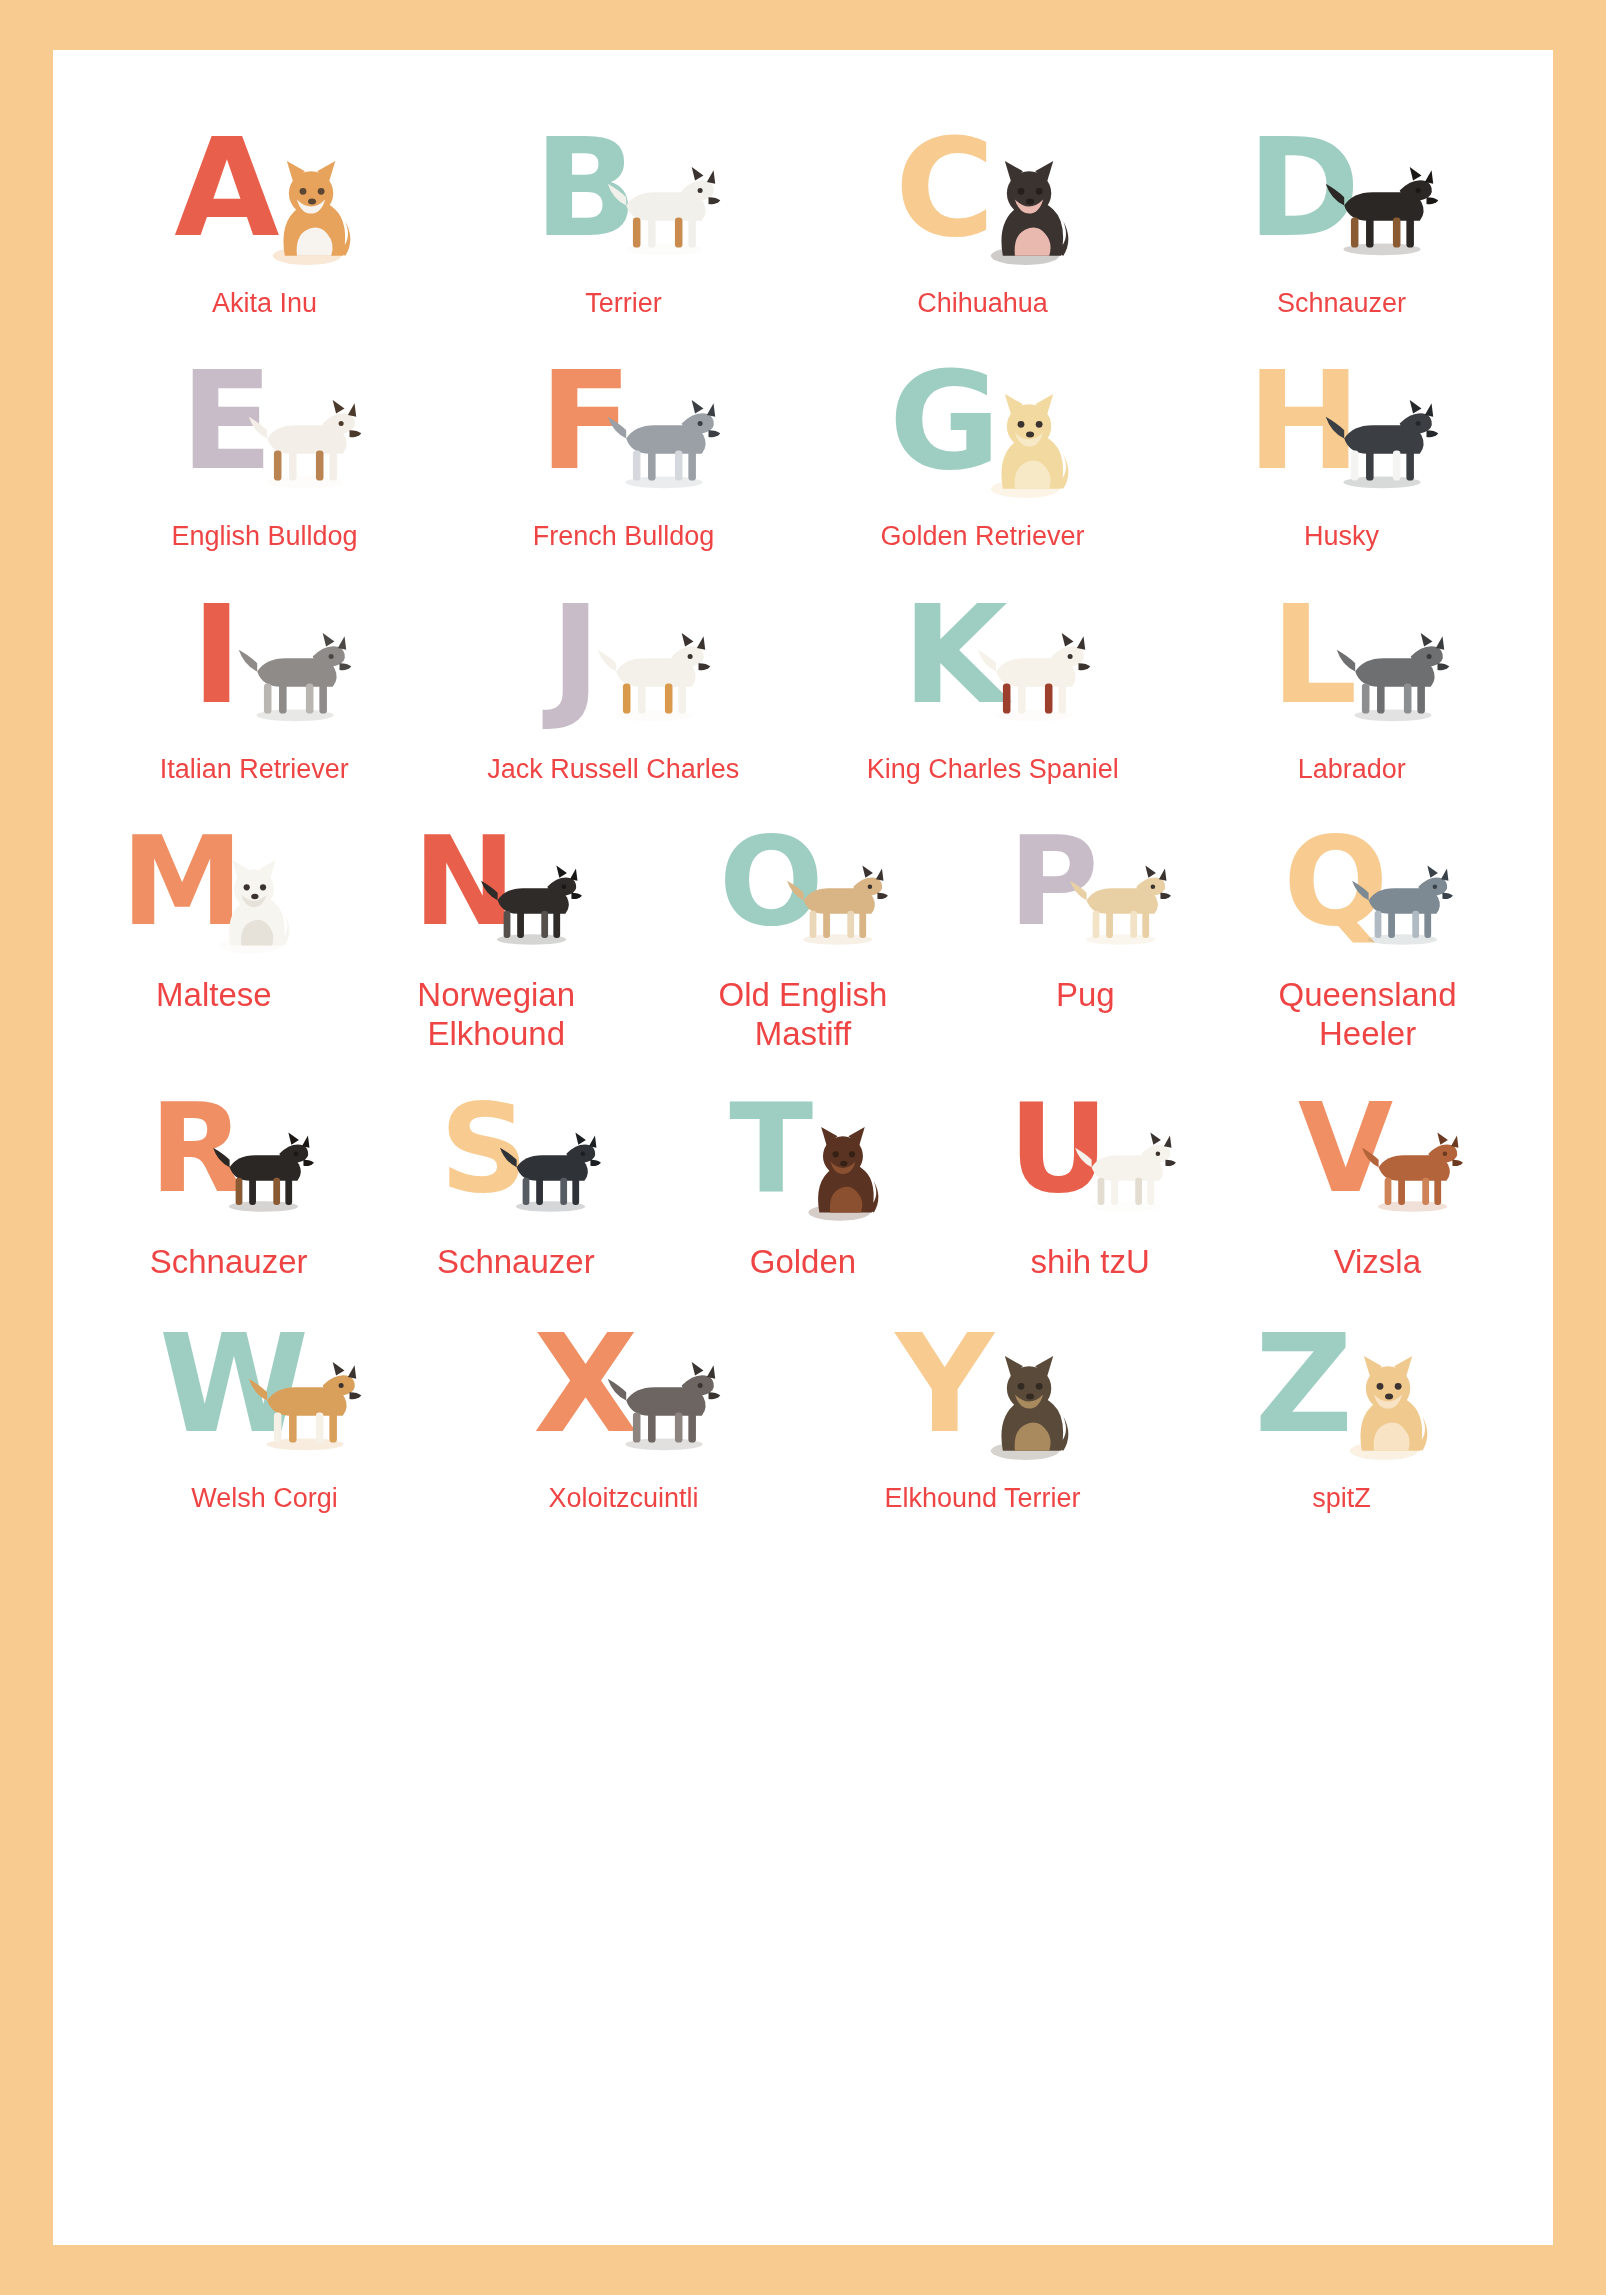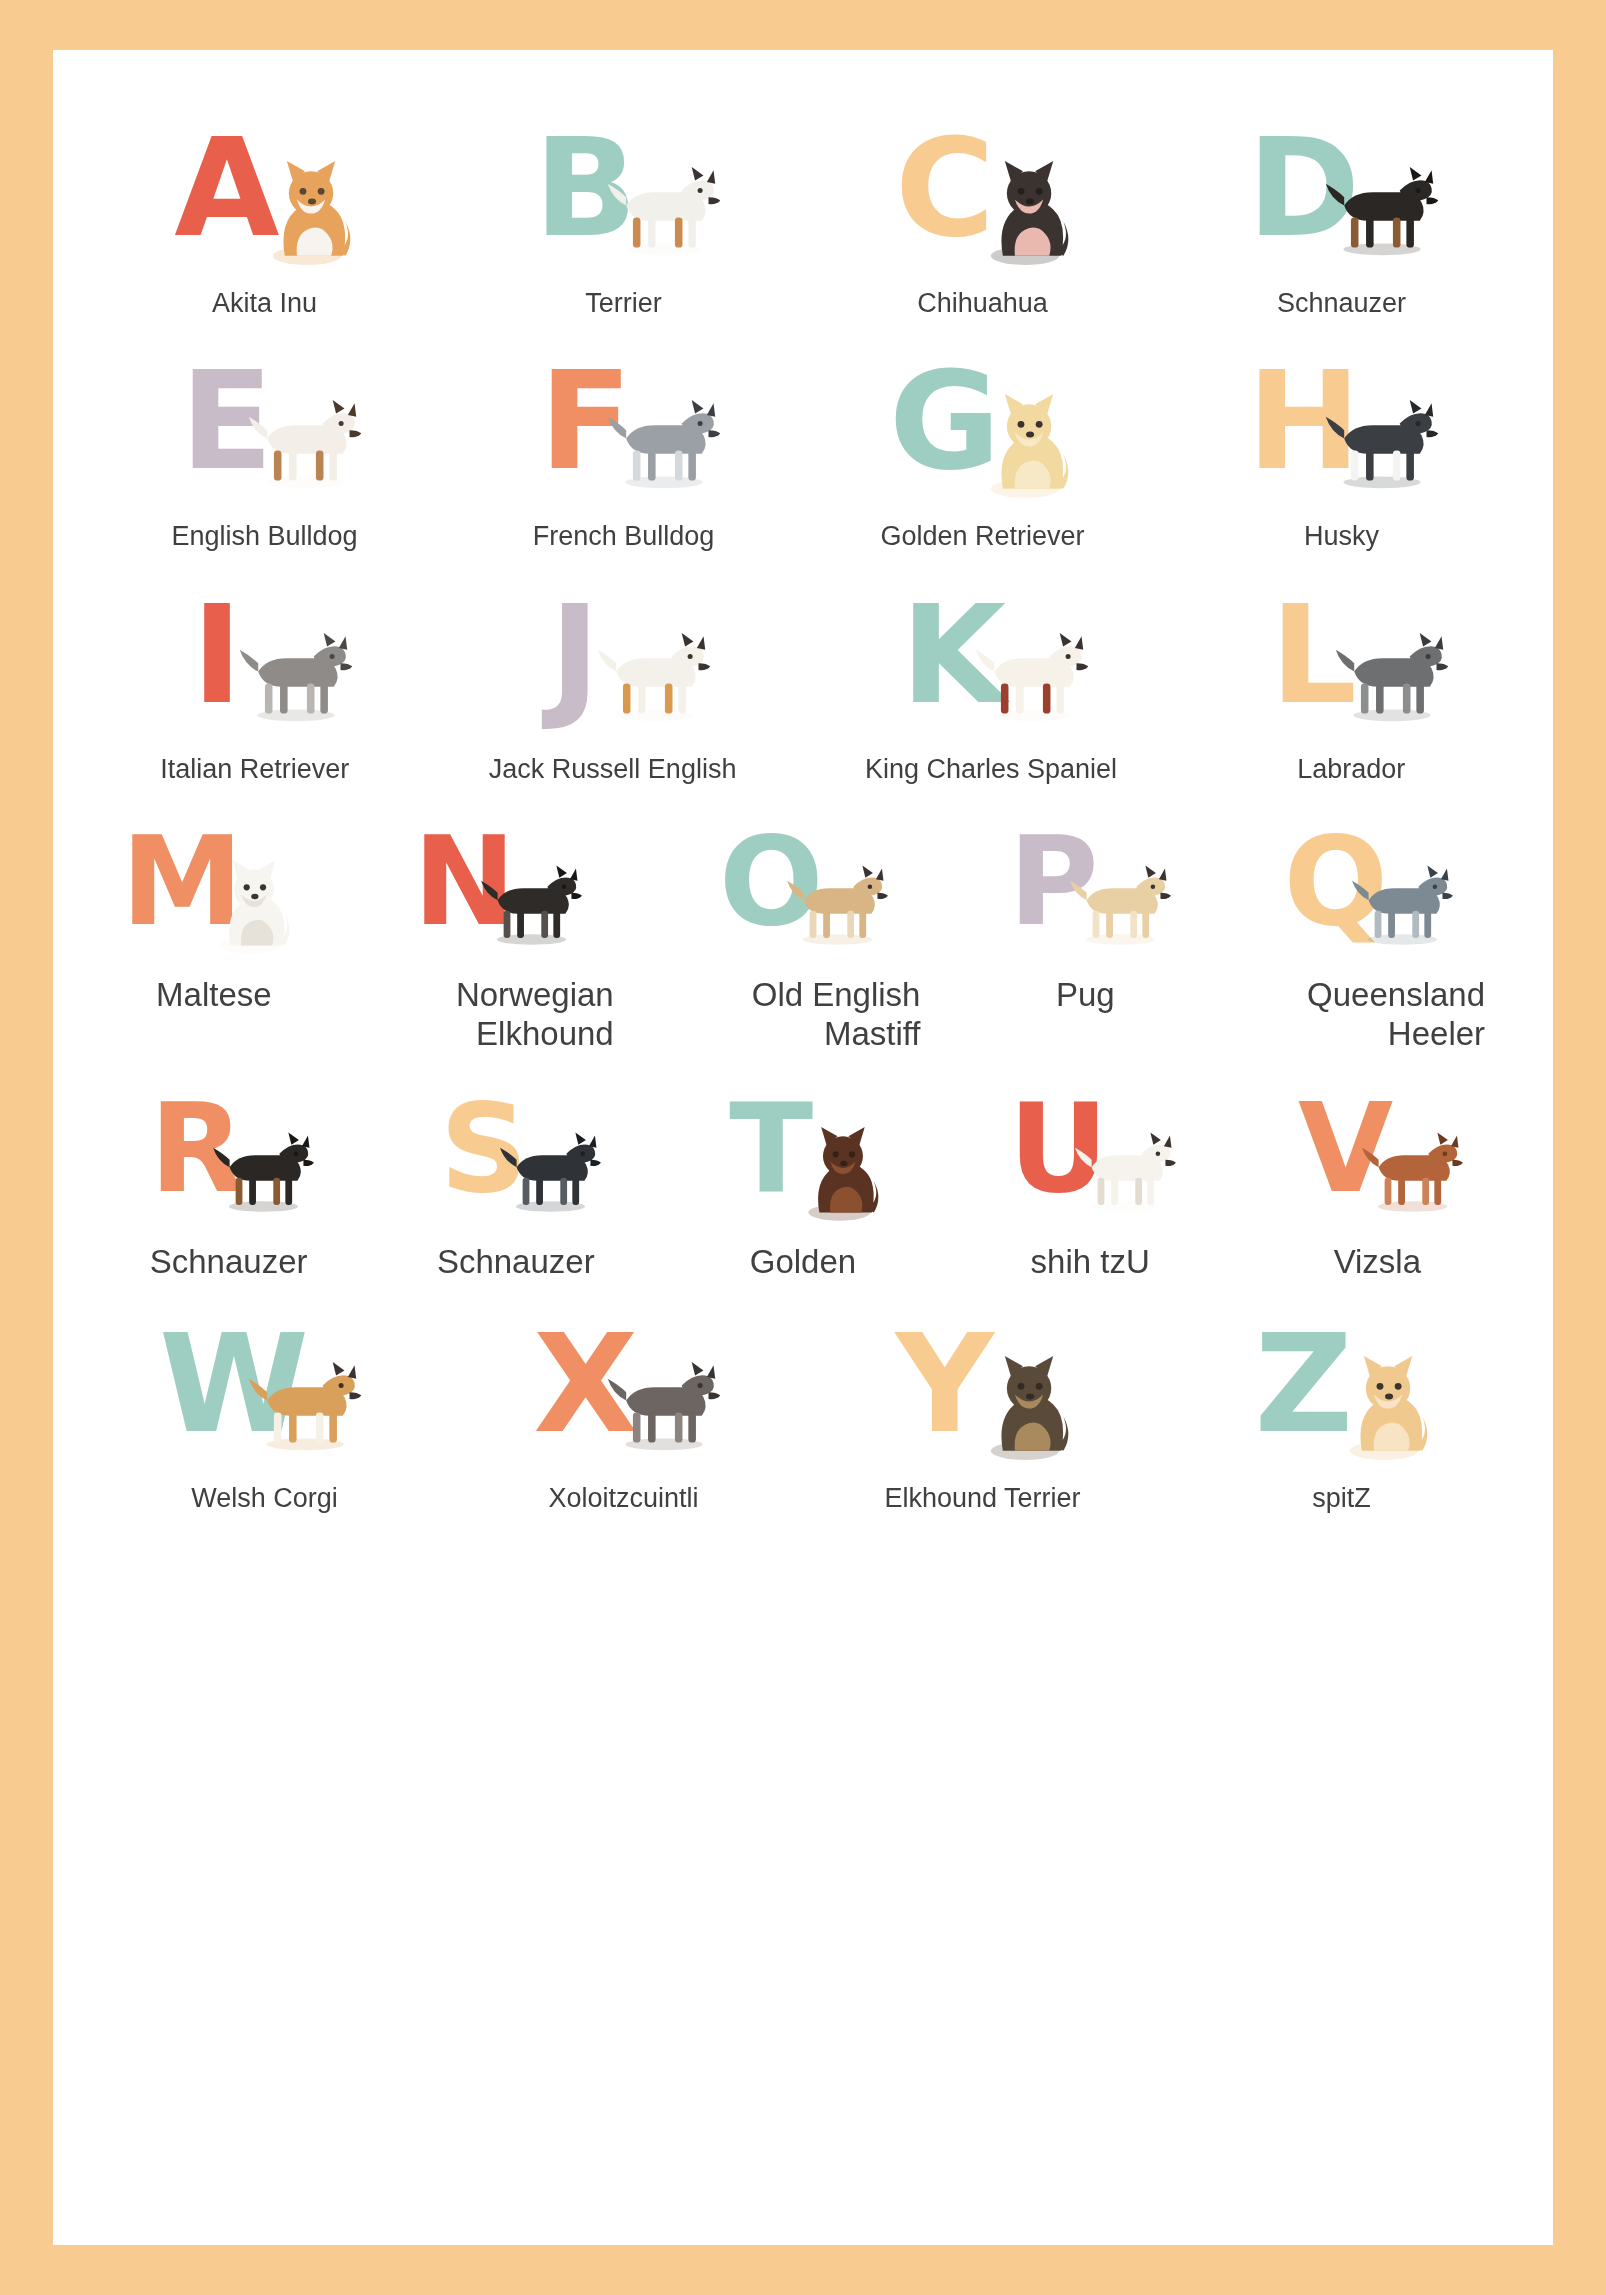--- a/index.html
+++ b/index.html
@@ -62,22 +62,22 @@
     letter-spacing: -1.6px;
   }
   .dog {
     position: absolute;
     right: 1.6px;
     bottom: 6.5px;
   }
   .label {
     margin-top: 6.5px;
     font-size: 27px;
-    color: #404040;
-    text-align: right;
+    color: #ef4444;
+    text-align: center;
     line-height: 1.18;
     max-width: 267px;
     font-family: "Liberation Sans", sans-serif;
   }
   
   .row.cols5 .art { width: 186px; height: 162px; }
   .row.cols5 .letter { width: 121px; height: 150px; line-height: 150px; font-size: 123px; }
   .row.cols5 .label { font-size: 33px; max-width: 235px; }
 </style>
 </head>
@@ -278,21 +278,21 @@
     <path d="M126 20 l8 -14 l2 16 z" fill="#3b3330"></path>
     <circle cx="118" cy="30" r="3" fill="#3b3330"></circle>
     <path d="M128 38 q10 0 14 4 q-6 6 -14 4 z" fill="#3b3330"></path>
     <rect x="38" y="62" width="9" height="36" rx="4" fill="#d99a4e"></rect>
     <rect x="56" y="62" width="9" height="36" rx="4" fill="#f4f1ea"></rect>
     <rect x="88" y="62" width="9" height="36" rx="4" fill="#d99a4e"></rect>
     <rect x="104" y="62" width="9" height="36" rx="4" fill="#f4f1ea"></rect>
     <path d="M30 48 q-16 -8 -22 -26 q14 8 22 16 z" fill="#f4f1ea"></path>
   </svg></div>
           </div>
-          <div class="label">Jack Russell English</div>
+          <div class="label">Jack Russell Charles</div>
         </div>
         <div class="cell">
           <div class="art">
             <div class="letter" style="color: rgb(158, 206, 194);">K</div>
             <div class="dog"><svg width="126" height="121" viewBox="0 0 150 110" xmlns="http://www.w3.org/2000/svg">
     <ellipse cx="75" cy="100" rx="46" ry="7" fill="#f6f2ea" opacity="0.2"></ellipse>
     <path d="M30 48 q10 -16 34 -16 l34 0 q18 0 24 12 q6 12 -2 22 l-62 0 q-22 0 -28 -18 z" fill="#f6f2ea"></path>
     <path d="M96 30 q14 -14 28 -12 q8 1 10 9 q2 9 -8 13 q-12 5 -24 2 z" fill="#f6f2ea"></path>
     <path d="M112 18 l-4 -16 l14 10 z" fill="#3b3330"></path>
     <path d="M126 20 l8 -14 l2 16 z" fill="#3b3330"></path>

